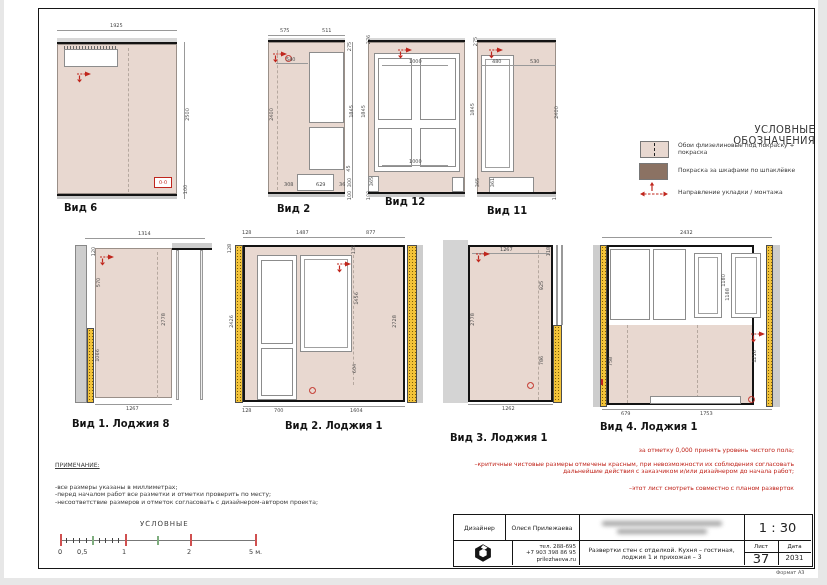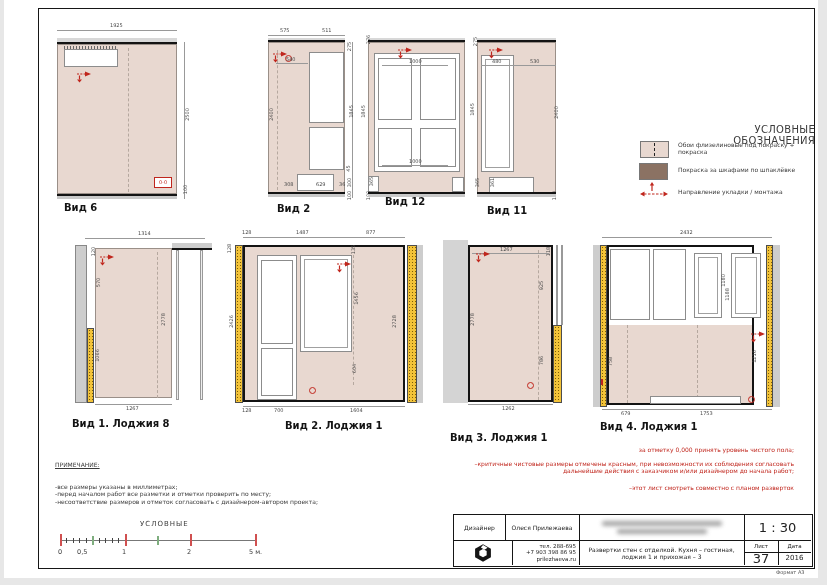--- a/index.html
+++ b/index.html
@@ -378,16 +378,16 @@
     </div>
     <div class="cell" style="left:58px;top:25px;width:67px;height:25px;flex-direction:column;font-size:5.5px;line-height:6.5px;align-items:flex-end;padding-right:3px;">
       <span>тел. 288-695</span>
       <span>+7 903 398 86 95</span>
       <span>prilezhaeva.ru</span>
     </div>
     <div class="cell" style="left:125px;top:25px;width:165px;height:25px;padding:0 8px;font-size:6px;">Развертки стен с отделкой. Кухня – гостиная, лоджия 1 и прихожая – 3</div>
     <div class="cell" style="left:290px;top:25px;width:34px;height:12px;font-size:5.5px;">Лист</div>
     <div class="cell" style="left:324px;top:25px;width:33px;height:12px;font-size:5.5px;">Дата</div>
     <div class="cell" style="left:290px;top:37px;width:34px;height:13px;font-size:13px;">37</div>
-    <div class="cell" style="left:324px;top:37px;width:33px;height:13px;font-size:7px;">2016</div>
+    <div class="cell" style="left:324px;top:37px;width:33px;height:13px;font-size:7px;">2031</div>
   </div>
   <span class="fmt" style="left:776px;top:569px;">Формат А3</span>
 </div>
 
 </body></html>

